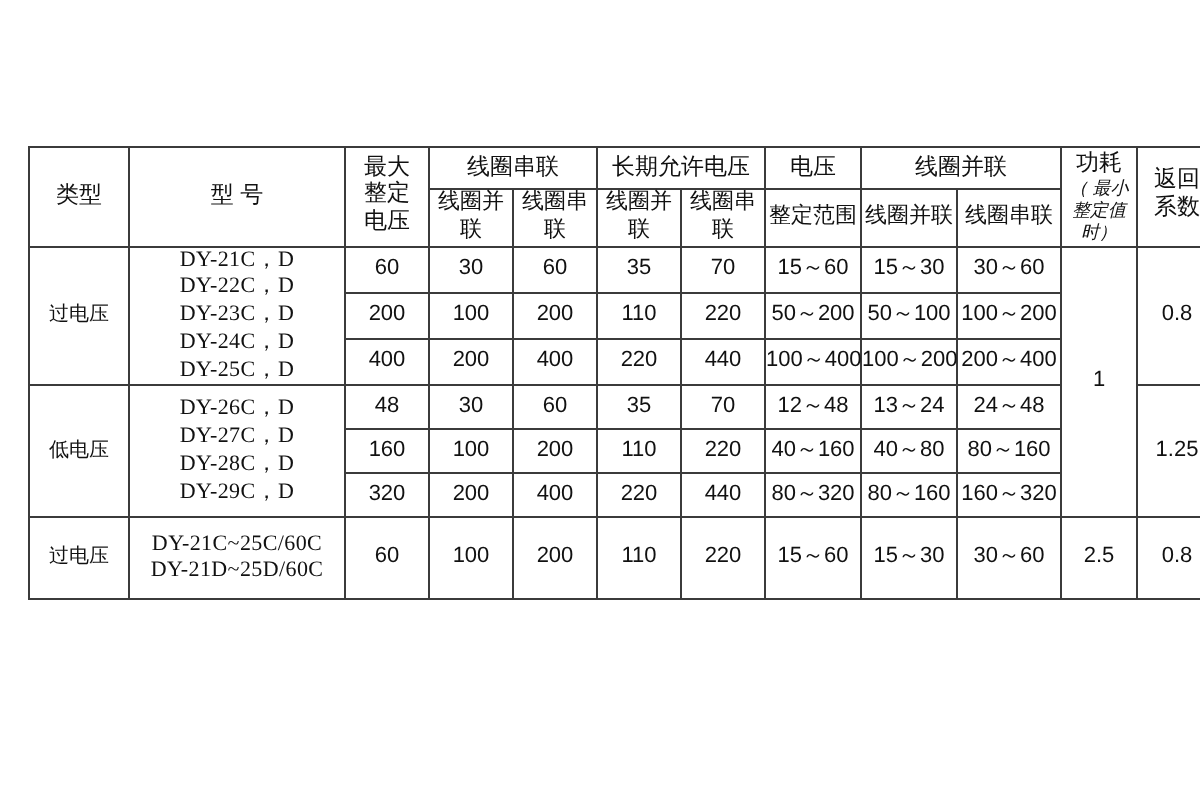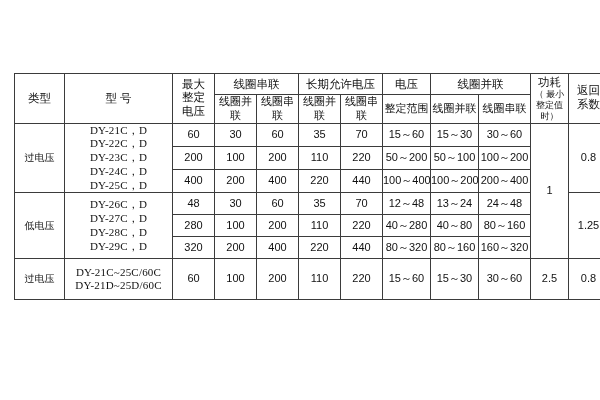--- a/index.html
+++ b/index.html
@@ -60,20 +60,21 @@
     white-space: nowrap;
     font-family: Liberation Serif, serif;
   }
   .num {
     height: 21px;
     font-size: 11px;
   }
   .small-note {
     font-size: 9px;
     line-height: 1.2;
+    font-style: italic;
   }
   .nowrap { white-space: nowrap; }
 </style>
 </head>
 <body>
 
 <div id="sheet">
   <table class="spec">
     <colgroup>
       <col style="width:50px">
@@ -178,26 +179,26 @@
       <td class="num">30</td>
       <td class="num">60</td>
       <td class="num">35</td>
       <td class="num">70</td>
       <td class="num nowrap">12～48</td>
       <td class="num nowrap">13～24</td>
       <td class="num nowrap">24～48</td>
       <td rowspan="3" class="num">1.25</td>
     </tr>
     <tr>
-      <td class="num">280</td>
+      <td class="num">160</td>
       <td class="num">100</td>
       <td class="num">200</td>
       <td class="num">110</td>
       <td class="num">220</td>
-      <td class="num nowrap">40～280</td>
+      <td class="num nowrap">40～160</td>
       <td class="num nowrap">40～80</td>
       <td class="num nowrap">80～160</td>
     </tr>
     <tr>
       <td class="num">320</td>
       <td class="num">200</td>
       <td class="num">400</td>
       <td class="num">220</td>
       <td class="num">440</td>
       <td class="num nowrap">80～320</td>

